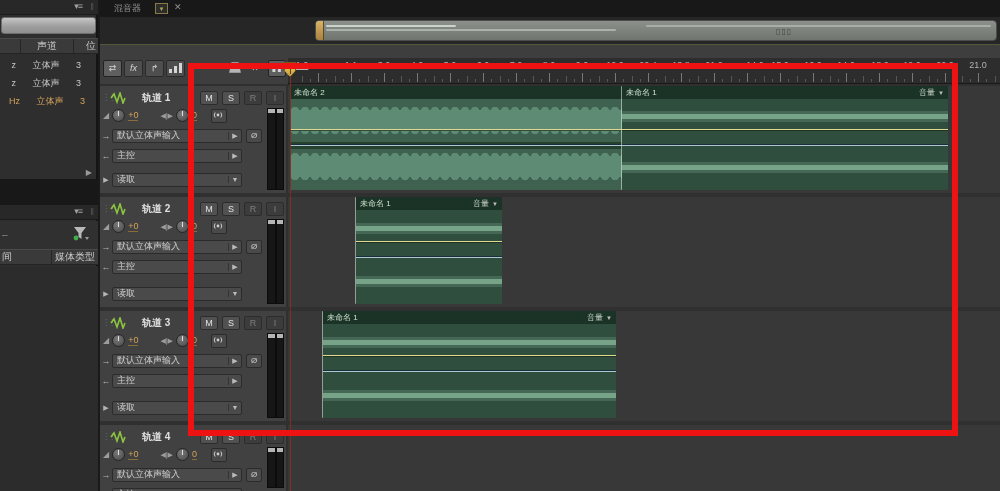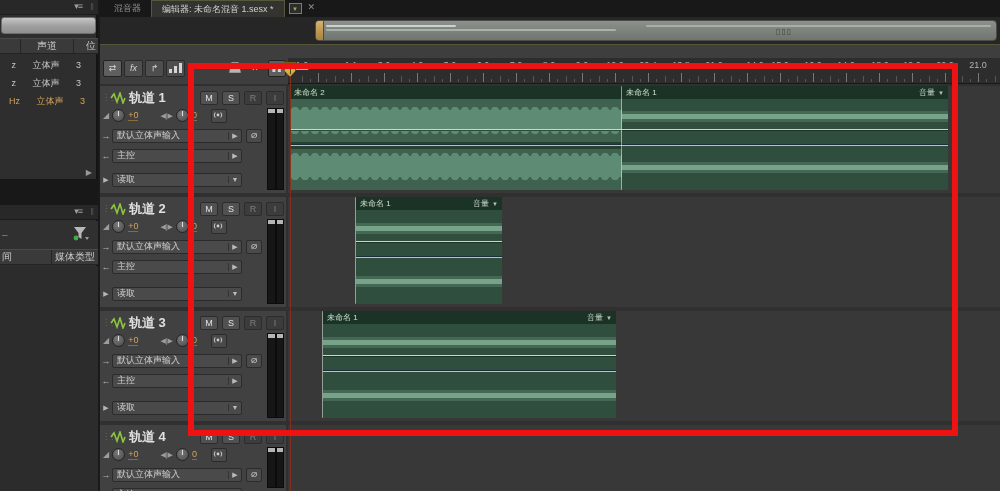--- a/index.html
+++ b/index.html
@@ -55,21 +55,21 @@
   #ruler { left:188px; top:58px; width:712px; height:26px; background:#2d2d2d; border-bottom:1px solid #191919; }
   .rlabel { position:absolute; top:2px; font-size:9px; color:#b2b2b2; transform:translateX(-50%); }
   .tick { position:absolute; bottom:1px; width:1px; background:#787878; }
   .tick.minor { background:#565656; }
 
   
   .t-head { position:absolute; left:0; width:186px; background:#414141; overflow:hidden; }
   .t-lane { position:absolute; left:188px; width:712px; background:#383838; overflow:hidden; }
   .hrow { position:absolute; left:0; width:186px; height:17px; display:flex; align-items:center; }
   .gripdots { color:#6a6a6a; font-size:8px; width:8px; letter-spacing:-2px; margin-left:2px; }
-  .tname { color:#e0e0e0; font-weight:bold; font-size:13px; margin-left:3px; }
+  .tname { color:#e0e0e0; font-weight:bold; font-size:10px; margin-left:16px; }
   .sq { width:18px; height:14px; background:#515151; border:1px solid #2c2c2c; border-radius:2px;
     color:#e2e2e2; font-size:9px; text-align:center; line-height:12px; margin-left:4px; }
   .sq.dim { background:#3c3c3c; color:#7d7d7d; }
   .knob { width:13px; height:13px; border-radius:50%; border:1px solid #252525;
     background:radial-gradient(circle at 40% 35%,#7a7a7a,#474747); position:relative; margin-left:3px; }
   .knob::after { content:""; position:absolute; left:5px; top:1px; width:1px; height:5px; background:#ddd; }
   .val { color:#d2a25c; border-bottom:1px solid #8a6b3a; font-size:9px; margin-left:3px; }
   .micon { color:#9c9c9c; font-size:8px; margin-left:4px; }
   .arrow { color:#b5b5b5; font-size:9px; width:12px; text-align:center; }
   .ddrop { height:14px; background:#4a4a4a; border:1px solid #2b2b2b; border-radius:2px;
@@ -168,21 +168,20 @@
         <span class="cdiv"></span>
       <span style="padding:0 3px">媒体类型</span>
     </div>
     <div class="abs" style="left:0;top:266px;width:98px;height:225px;background:#2c2c2c"></div>
   </div>
 
   <div id="main" class="abs">
 
     <div id="tabbar">
       <div class="tab" style="margin-left:4px">混音器</div>
-      <div class="tab active">编辑器: 未命名混音 1.sesx *</div>
       <div class="tab-dd">▼</div>
       <div class="tab-x">✕</div>
     </div>
 
     <div id="navzone" class="abs">
       <div id="navbar">
         <div id="navhandle"></div>
         <div class="navstreak" style="left:10px;top:4px;width:130px"></div>
         <div class="navstreak" style="left:10px;top:8px;width:290px;opacity:.6"></div>
         <div class="navstreak" style="left:330px;top:4px;width:345px;opacity:.5"></div>

